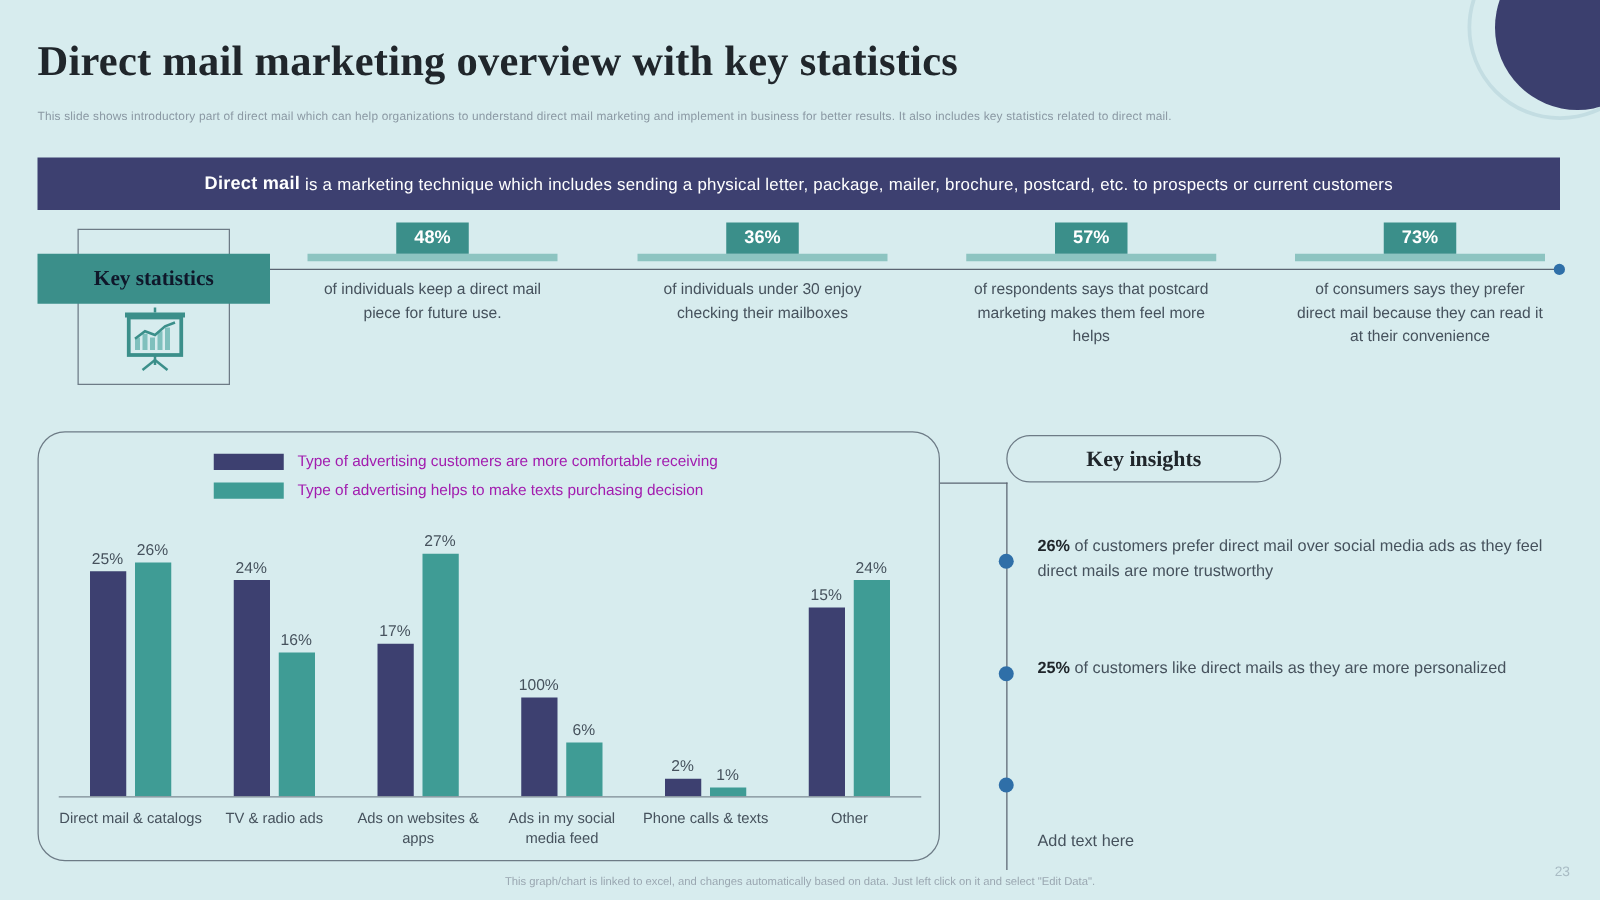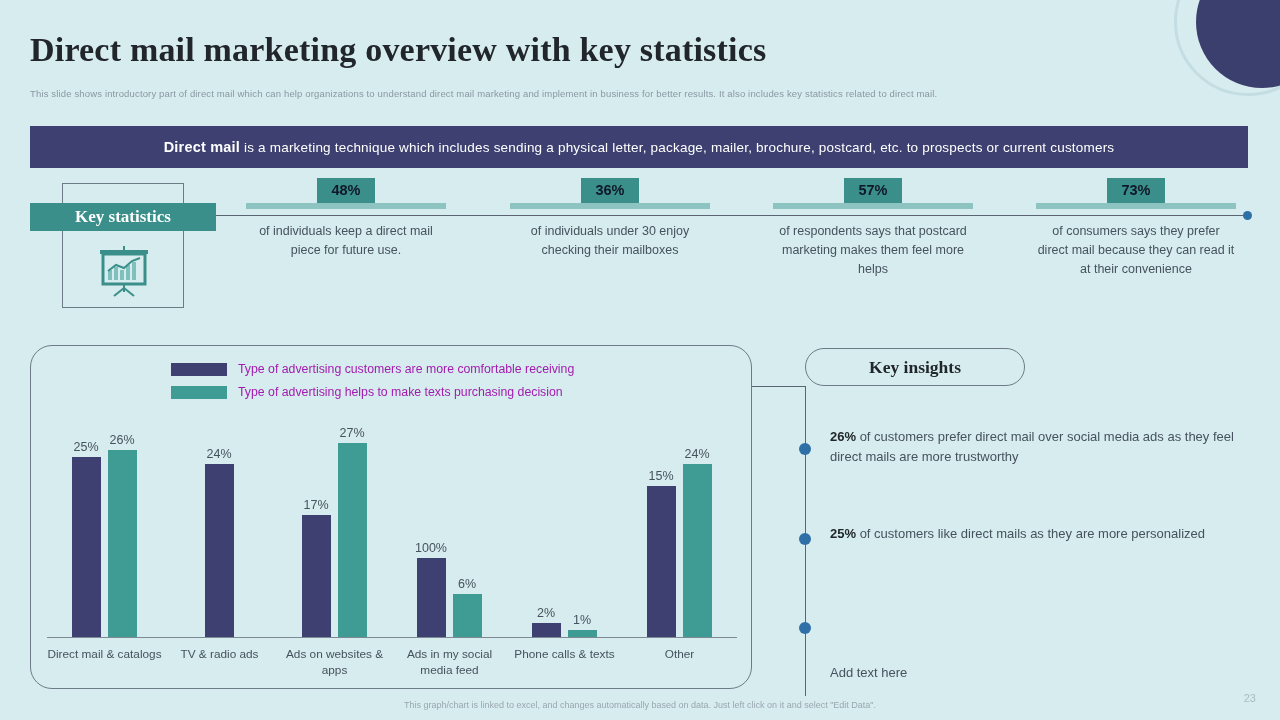--- a/index.html
+++ b/index.html
@@ -56,35 +56,35 @@
     position:absolute; left:1243px; top:33px;
     width:9px; height:9px; border-radius:50%; background:#2f6fa8;
   }
   .keystat-box{
     position:absolute; left:62px; top:5px;
     width:122px; height:125px; border:1px solid #6d7b86;
     background:transparent;
   }
   .keystat-tag{
     position:absolute; left:30px; top:203px;
-    width:186px; height:28px; background:#3b8f8a;
+    width:186px; height:40px; background:#3b8f8a;
     display:flex; align-items:center; justify-content:center;
-    color:#ffffff; font-family:"Liberation Serif", serif;
+    color:#0f172a; font-family:"Liberation Serif", serif;
     font-weight:bold; font-size:17px;
   }
   .keystat-icon{
     position:absolute; left:92px; top:238px; width:64px; height:64px;
   }
 
   .stat{
     position:absolute; top:0; width:200px; text-align:center;
   }
   .stat .badge{
     display:inline-block; min-width:58px; padding:4px 10px 5px;
-    background:#3b8f8a; color:#0f172a; font-weight:bold; font-size:14.5px;
+    background:#3b8f8a; color:#ffffff; font-weight:bold; font-size:14.5px;
   }
   .stat .seg{
     width:100%; height:6px; background:#8dc4c1; margin-top:0px;
   }
   .stat .txt{
     margin-top:13px; font-size:12.5px; line-height:19px; color:#46525d;
   }
 
   
   .chart-card{
@@ -241,20 +241,24 @@
         <div class="barwrap">
           <div class="vlabel" style="bottom: 190px;">26%</div>
           <div class="bar b" style="height: 187px;"></div>
         </div>
       </div>
       <div class="group" style="left: 115px; width: 115px;">
         <div class="barwrap">
           <div class="vlabel" style="bottom: 176px;">24%</div>
           <div class="bar a" style="height: 173px;"></div>
         </div>
+        <div class="barwrap">
+          <div class="vlabel" style="bottom: 118px;">16%</div>
+          <div class="bar b" style="height: 115px;"></div>
+        </div>
       </div>
       <div class="group" style="left: 230px; width: 115px;">
         <div class="barwrap">
           <div class="vlabel" style="bottom: 125px;">17%</div>
           <div class="bar a" style="height: 122px;"></div>
         </div>
         <div class="barwrap">
           <div class="vlabel" style="bottom: 197px;">27%</div>
           <div class="bar b" style="height: 194px;"></div>
         </div>

